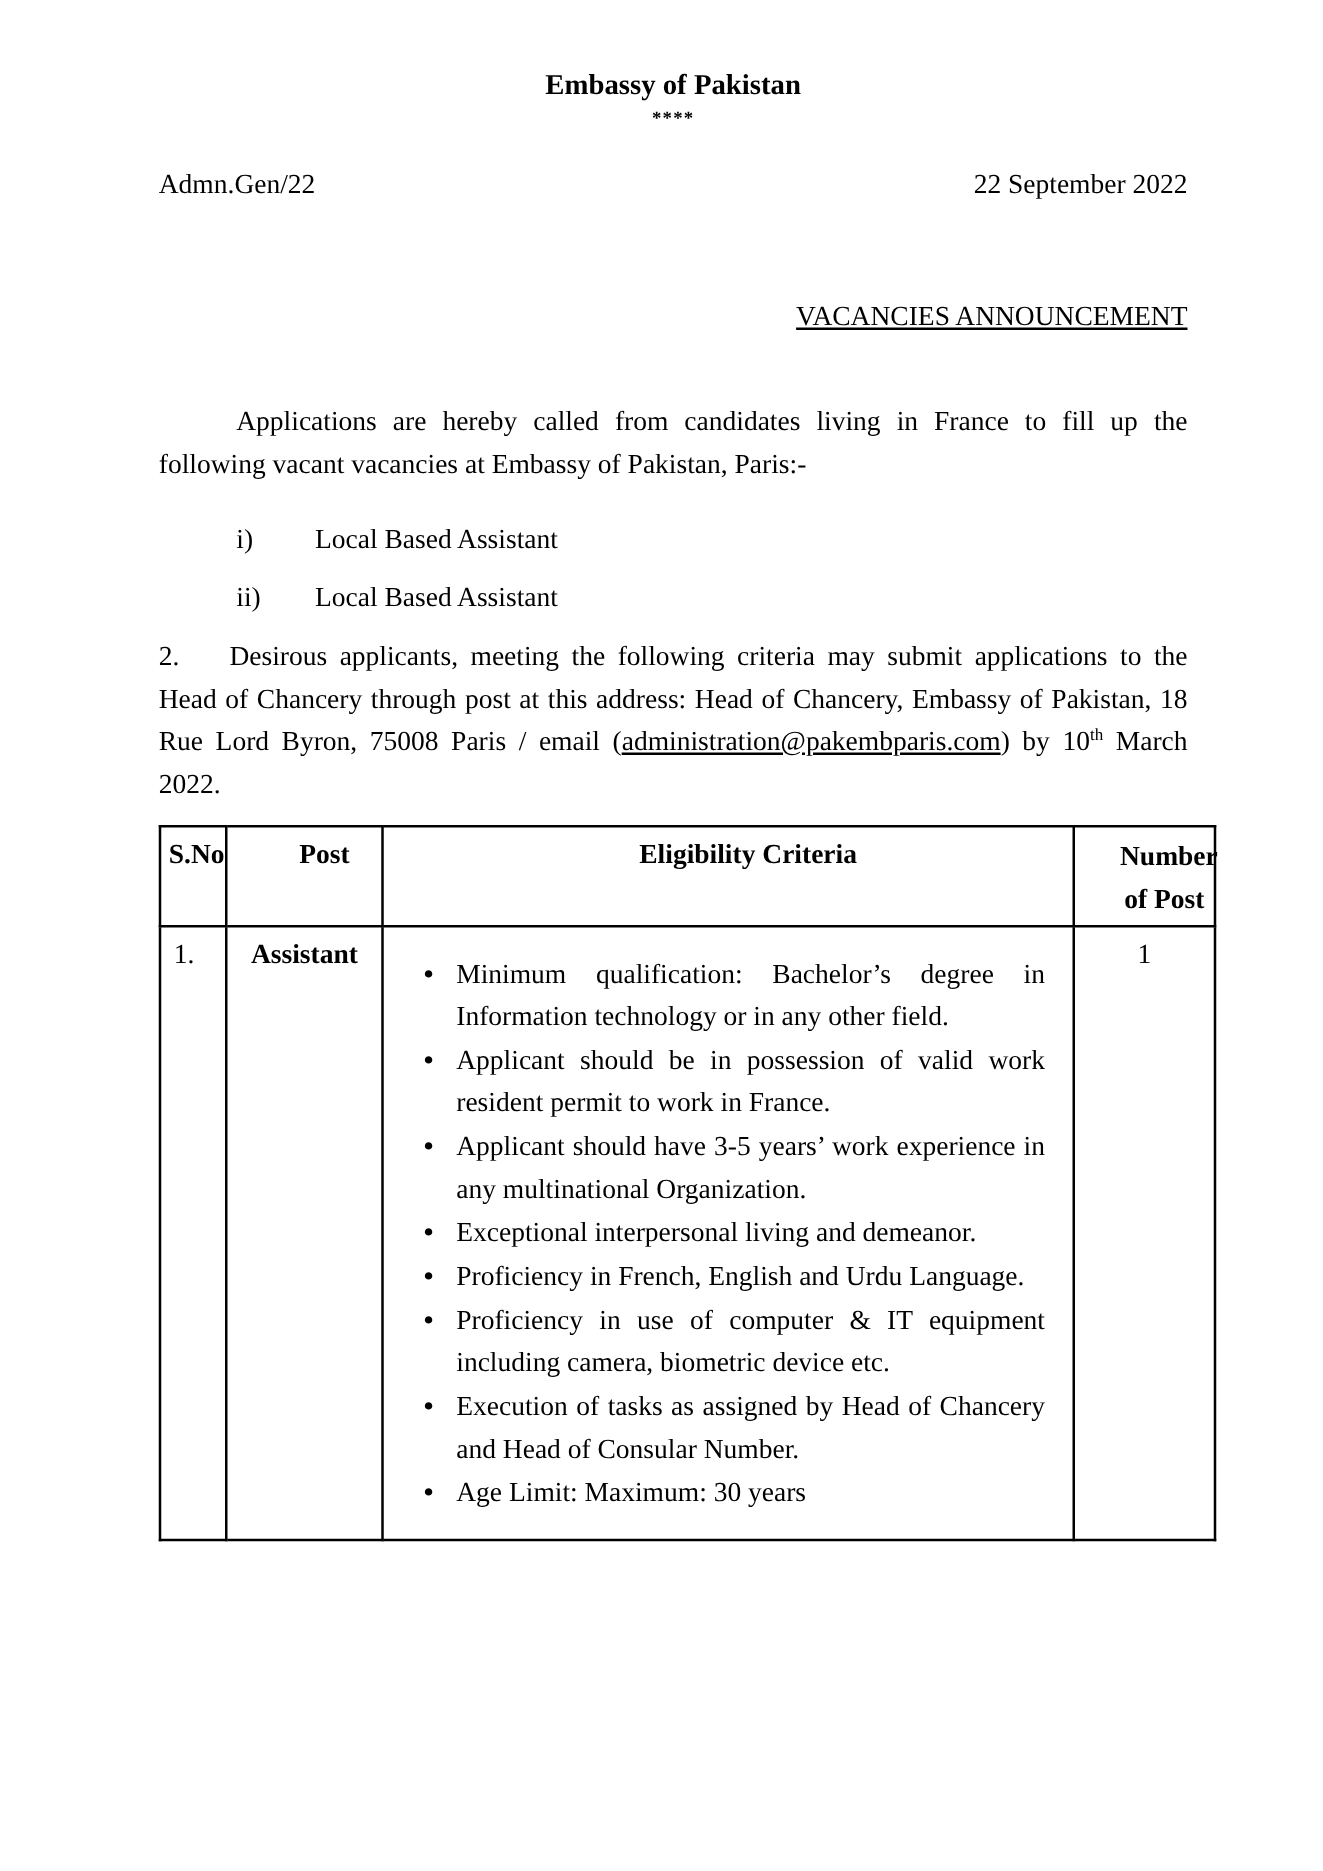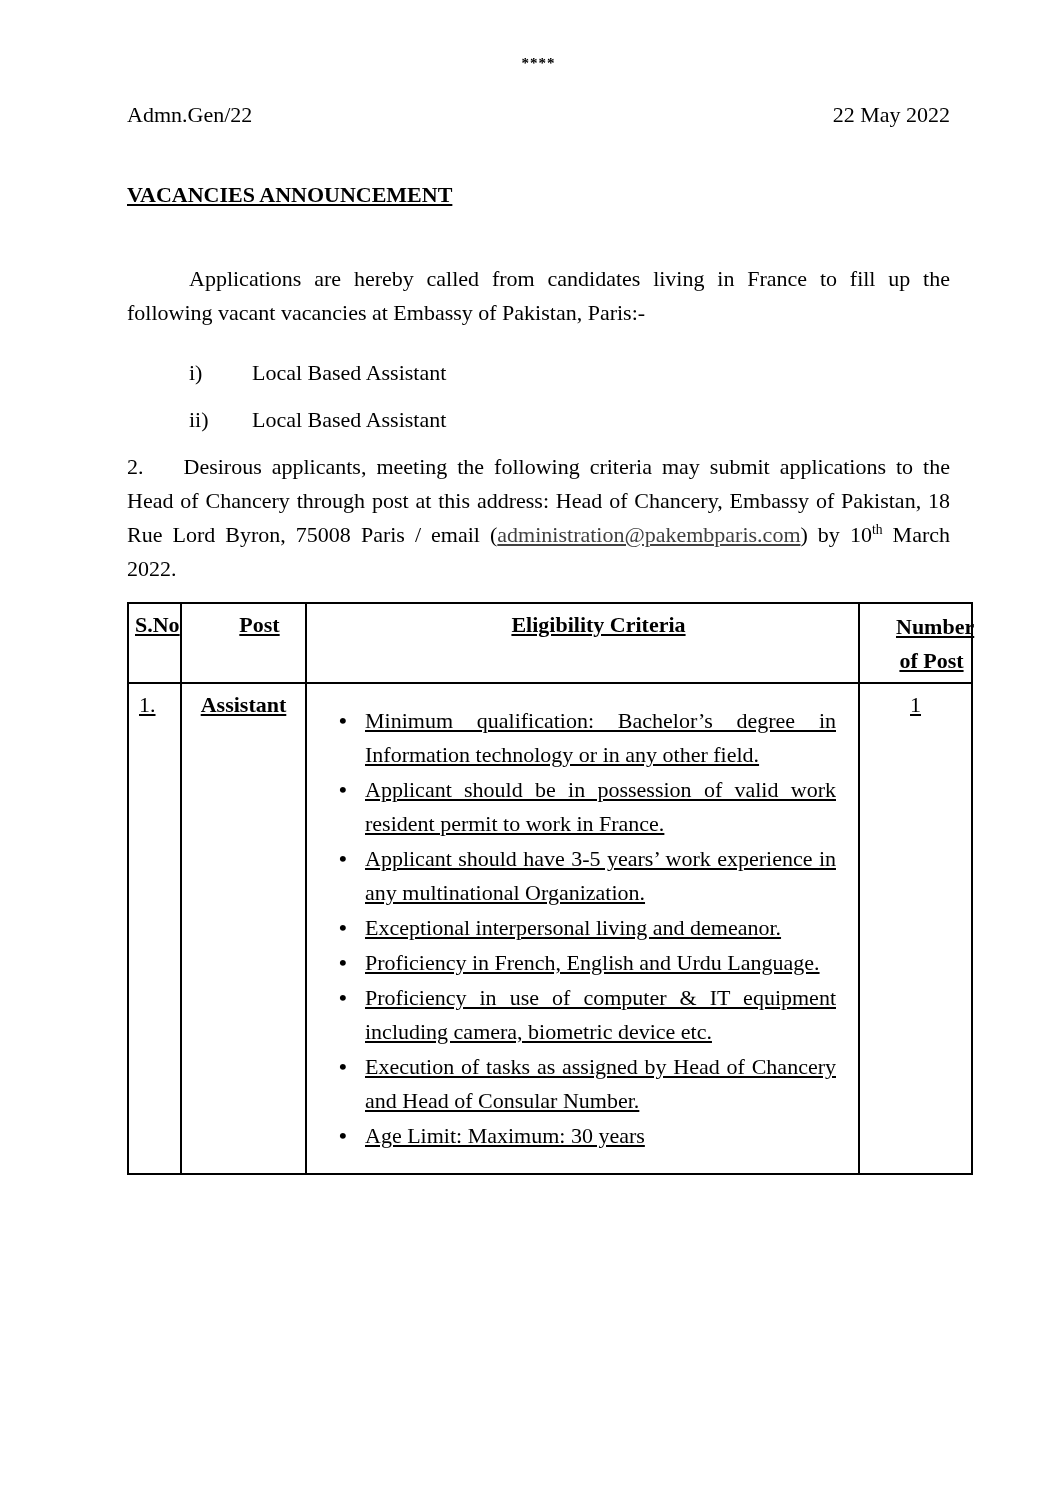--- a/index.html
+++ b/index.html
@@ -31,53 +31,52 @@
     font-weight: bold; font-size: 15px; line-height: 18px;
     letter-spacing: 1px; margin-top: 2px;
   }
   
   .ref-row {
     display: flex; justify-content: space-between;
     margin-top: 26px;
   }
   
   .doc-title {
-    text-align: left; font-weight: bold;
+    text-align: right; font-weight: normal;
     text-decoration: underline;
-    margin-top: 46px;
+    margin-top: 72px;
   }
   
   .para1 {
     margin: 50px 0 0 0;
     text-align: justify;
     text-indent: 62px;
   }
   
   .vlist { margin-top: 26px; margin-left: 62px; }
   .vitem { display: flex; margin-bottom: 13px; }
   .vitem .vlabel { width: 63px; flex: 0 0 63px; }
   
   .para2 {
     margin: 6px 0 0 0;
     text-align: justify;
   }
   .num-tab { display: inline-block; width: 40px; }
   .email-link {
-    color: #404040;
+    color: #000000;
     text-decoration: underline;
     cursor: pointer;
   }
   sup { font-size: 0.62em; vertical-align: super; line-height: 0; }
   
   table.vac-table {
     border-collapse: collapse;
     margin-top: 16px;
     width: 844px;
     table-layout: fixed;
-    text-decoration: underline;
   }
   .vac-table th, .vac-table td {
     border: 2px solid #000000;
     vertical-align: top;
     padding: 4px 4px;
     font-size: 22px;
     line-height: 34px;
   }
   .vac-table th { font-weight: bold; text-align: center; padding-left: 36px; }
   .col-sno   { width: 53px; }
@@ -105,26 +104,27 @@
     left: 2px; top: 0;
     font-weight: bold;
   }
 </style>
 </head>
 <body>
 
 <div class="doc">
 
   <div class="letterhead">
+    <div class="org">Embassy of Pakistan</div>
     <div class="stars">****</div>
   </div>
 
   <div class="ref-row">
     <span>Admn.Gen/22</span>
-    <span>22 May 2022</span>
+    <span>22 September 2022</span>
   </div>
 
   <div class="doc-title">VACANCIES ANNOUNCEMENT</div>
 
   <p class="para1">Applications are hereby called from candidates living in France to fill up the following vacant vacancies at Embassy of Pakistan, Paris:-</p>
 
   <div class="vlist">
     <div class="vitem">
       <span class="vlabel">i)</span>
       <span>Local Based Assistant</span>

